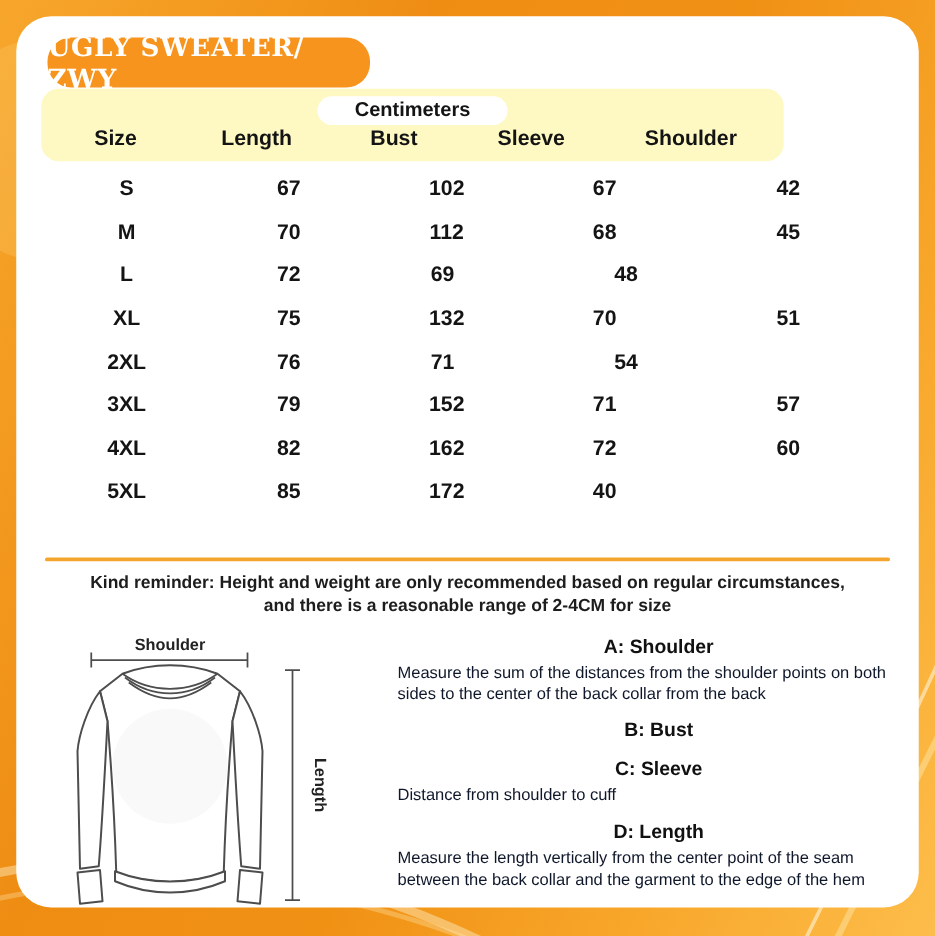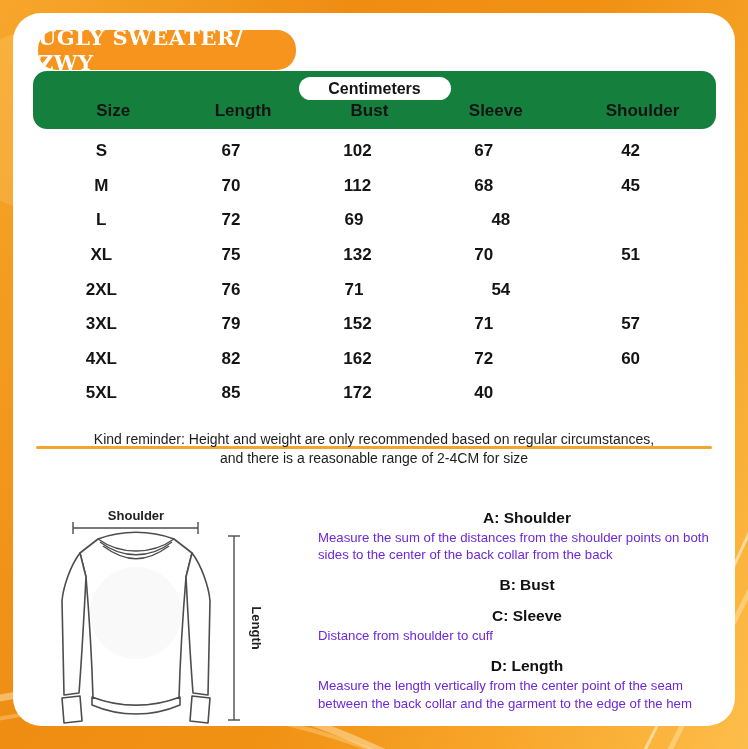--- a/index.html
+++ b/index.html
@@ -6,40 +6,40 @@
   .stage{position:relative;width:748px;height:749px;overflow:hidden;
          font-family:"Liberation Sans",sans-serif;
          background:linear-gradient(115deg,#f7a62c 0%,#ef8d13 32%,#f09114 55%,#f8a72b 78%,#fdbd4a 100%);}
   .bg-decor{position:absolute;inset:0;pointer-events:none;}
   .card{position:absolute;left:13px;top:13px;width:722px;height:713px;
         background:#ffffff;border-radius:28px;}
   .title-badge{position:absolute;left:25px;top:17px;width:258px;height:40px;
         background:#f7941d;border-radius:19px;display:flex;align-items:center;justify-content:center;}
   .title-badge span{font-family:"DejaVu Serif","Liberation Serif",serif;font-weight:bold;
         color:#ffffff;font-size:21px;letter-spacing:.5px;}
-  .thead{position:absolute;left:20px;top:58px;width:683px;height:58px;
-        background:#15803d;border-radius:14px;}
+  .thead{position:absolute;left:20px;top:58px;width:594px;height:58px;
+        background:#fef9c3;border-radius:14px;}
   .cm-pill{position:absolute;left:50%;top:6px;transform:translateX(-50%);
         width:152px;height:23px;background:#ffffff;border-radius:12px;
         display:flex;align-items:center;justify-content:center;
         font-weight:bold;font-size:16px;color:#141414;}
-  .cols{position:absolute;left:12px;bottom:2px;width:100%;height:32px;display:flex;align-items:center;}
+  .cols{position:absolute;left:0;bottom:2px;width:100%;height:32px;display:flex;align-items:center;}
   .cols span{font-weight:bold;font-size:17px;color:#141414;text-align:center;}
   .c0{width:20%;} .c1{width:18%;} .c2{width:19%;} .c3{width:18%;} .c4{width:25%;}
   .tbody{position:absolute;left:20px;top:121px;width:683px;}
   .trow{display:flex;height:34.6px;align-items:center;}
   .trow span{font-weight:bold;font-size:17px;color:#141414;text-align:center;}
   .divider{position:absolute;left:23px;top:433px;width:676px;height:3px;background:#f4a52e;border-radius:2px;}
-  .reminder{position:absolute;left:0;top:417px;width:100%;text-align:center;
-        font-weight:normal;font-size:14px;line-height:1.35;color:#1d1d1d;}
+  .reminder{position:absolute;left:0;top:443px;width:100%;text-align:center;
+        font-weight:bold;font-size:14px;line-height:1.35;color:#1d1d1d;}
   .diagram{position:absolute;left:23px;top:492px;}
   .guide{position:absolute;left:305px;top:496px;width:418px;}
   .gsec{margin-bottom:13px;}
   .gsec h3{margin:0 0 2px 0;font-size:15.5px;font-weight:bold;color:#111111;text-align:center;}
-  .gsec p{margin:0;font-size:13.2px;line-height:1.3;color:#6d28d9;}
+  .gsec p{margin:0;font-size:13.2px;line-height:1.3;color:#0f172a;}
 </style>
 </head>
 <body>
 
 <div class="stage">
 
   <svg class="bg-decor" width="748" height="749" viewBox="0 0 748 749">
     <path d="M -30,705 Q 180,650 400,760" fill="none" stroke="rgba(255,240,200,0.45)" stroke-width="7"></path>
     <path d="M -30,725 Q 200,670 420,770" fill="none" stroke="rgba(255,230,170,0.35)" stroke-width="4"></path>
     <path d="M 755,520 Q 705,630 640,760" fill="none" stroke="rgba(255,250,230,0.55)" stroke-width="3"></path>

